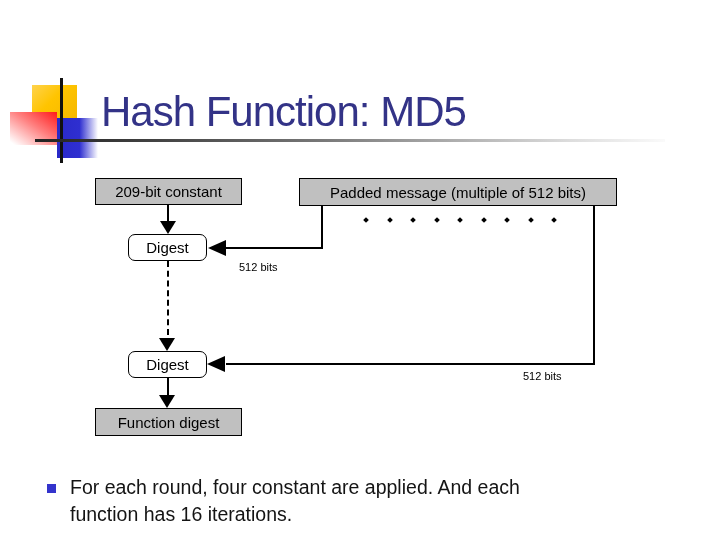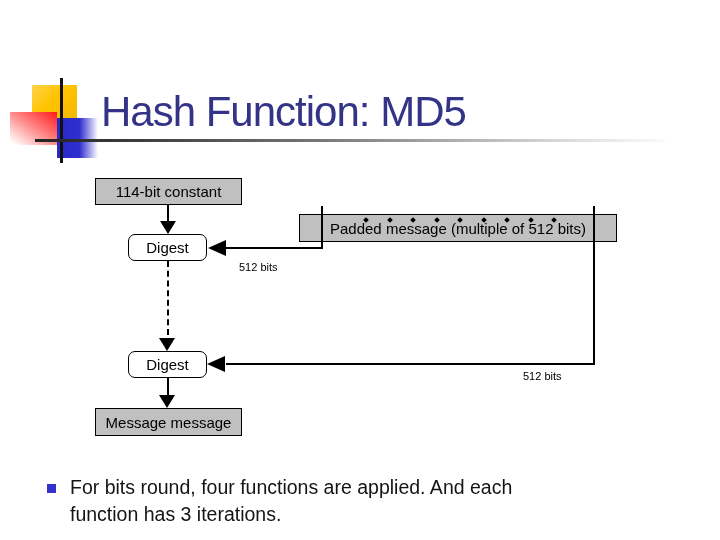--- a/index.html
+++ b/index.html
@@ -32,21 +32,21 @@
   
   .dbox {
     position:absolute; box-sizing:border-box;
     border:1px solid #000; font-size:15px; color:#000;
     display:flex; align-items:center; justify-content:center;
     white-space:nowrap;
   }
   .gray  { background:#c0c0c0; }
   .white { background:#ffffff;border-radius:7px; }
   .box-constant { left:95px;  top:178px; width:147px; height:27px; }
-  .box-padded   { left:299px; top:178px; width:318px; height:28px;margin-top:36px; }
+  .box-padded   { left:299px; top:178px; width:318px; height:28px; }
   .box-digest1  { left:128px; top:234px; width:79px;  height:27px; }
   .box-digest2  { left:128px; top:351px; width:79px;  height:27px; }
   .box-msg      { left:95px;  top:408px; width:147px; height:28px; }
   .line { position:absolute; background:#000; }
   .l-const-down { left:167px; top:205px; width:2px; height:18px; }
   .l-conn1-v    { left:321px; top:206px; width:2px; height:42px; }
   .l-conn1-h    { left:226px; top:247px; width:97px; height:2px; }
   .l-conn2-v    { left:593px; top:206px; width:2px; height:158px; }
   .l-conn2-h    { left:226px; top:363px; width:369px; height:2px; }
   .l-digest2-down { left:167px; top:378px; width:2px; height:18px; }
@@ -84,25 +84,25 @@
 
   <div class="logo-yellow"></div>
   <div class="logo-red"></div>
   <div class="logo-blue"></div>
   <div class="cross-v"></div>
   <div class="cross-h"></div>
 
   <div class="title">Hash Function: MD5</div>
   <div class="divider"></div>
 
-  <div class="dbox gray box-constant">114-bit constant</div>
+  <div class="dbox gray box-constant">209-bit constant</div>
   <div class="dbox gray box-padded">Padded message (multiple of 512 bits)</div>
   <div class="dbox white box-digest1">Digest</div>
   <div class="dbox white box-digest2">Digest</div>
-  <div class="dbox gray box-msg">Message message</div>
+  <div class="dbox gray box-msg">Function digest</div>
 
   <div class="dots-row">
     <span class="dot"></span>
     <span class="dot"></span>
     <span class="dot"></span>
     <span class="dot"></span>
     <span class="dot"></span>
     <span class="dot"></span>
     <span class="dot"></span>
     <span class="dot"></span>
@@ -124,17 +124,17 @@
   <div class="ah ah-left ah-4"></div>
 
   <div class="line l-digest2-down"></div>
   <div class="ah ah-down ah-5"></div>
 
   <div class="lbl-512 lbl-512-a">512 bits</div>
   <div class="lbl-512 lbl-512-b">512 bits</div>
 
   <div class="bullet-square"></div>
   <div class="bullet-text">
-    <div>For bits round, four functions are applied. And each</div>
-    <div>function has 3 iterations.</div>
+    <div>For each round, four constant are applied. And each</div>
+    <div>function has 16 iterations.</div>
   </div>
 
 </div>
 
 </body></html>

